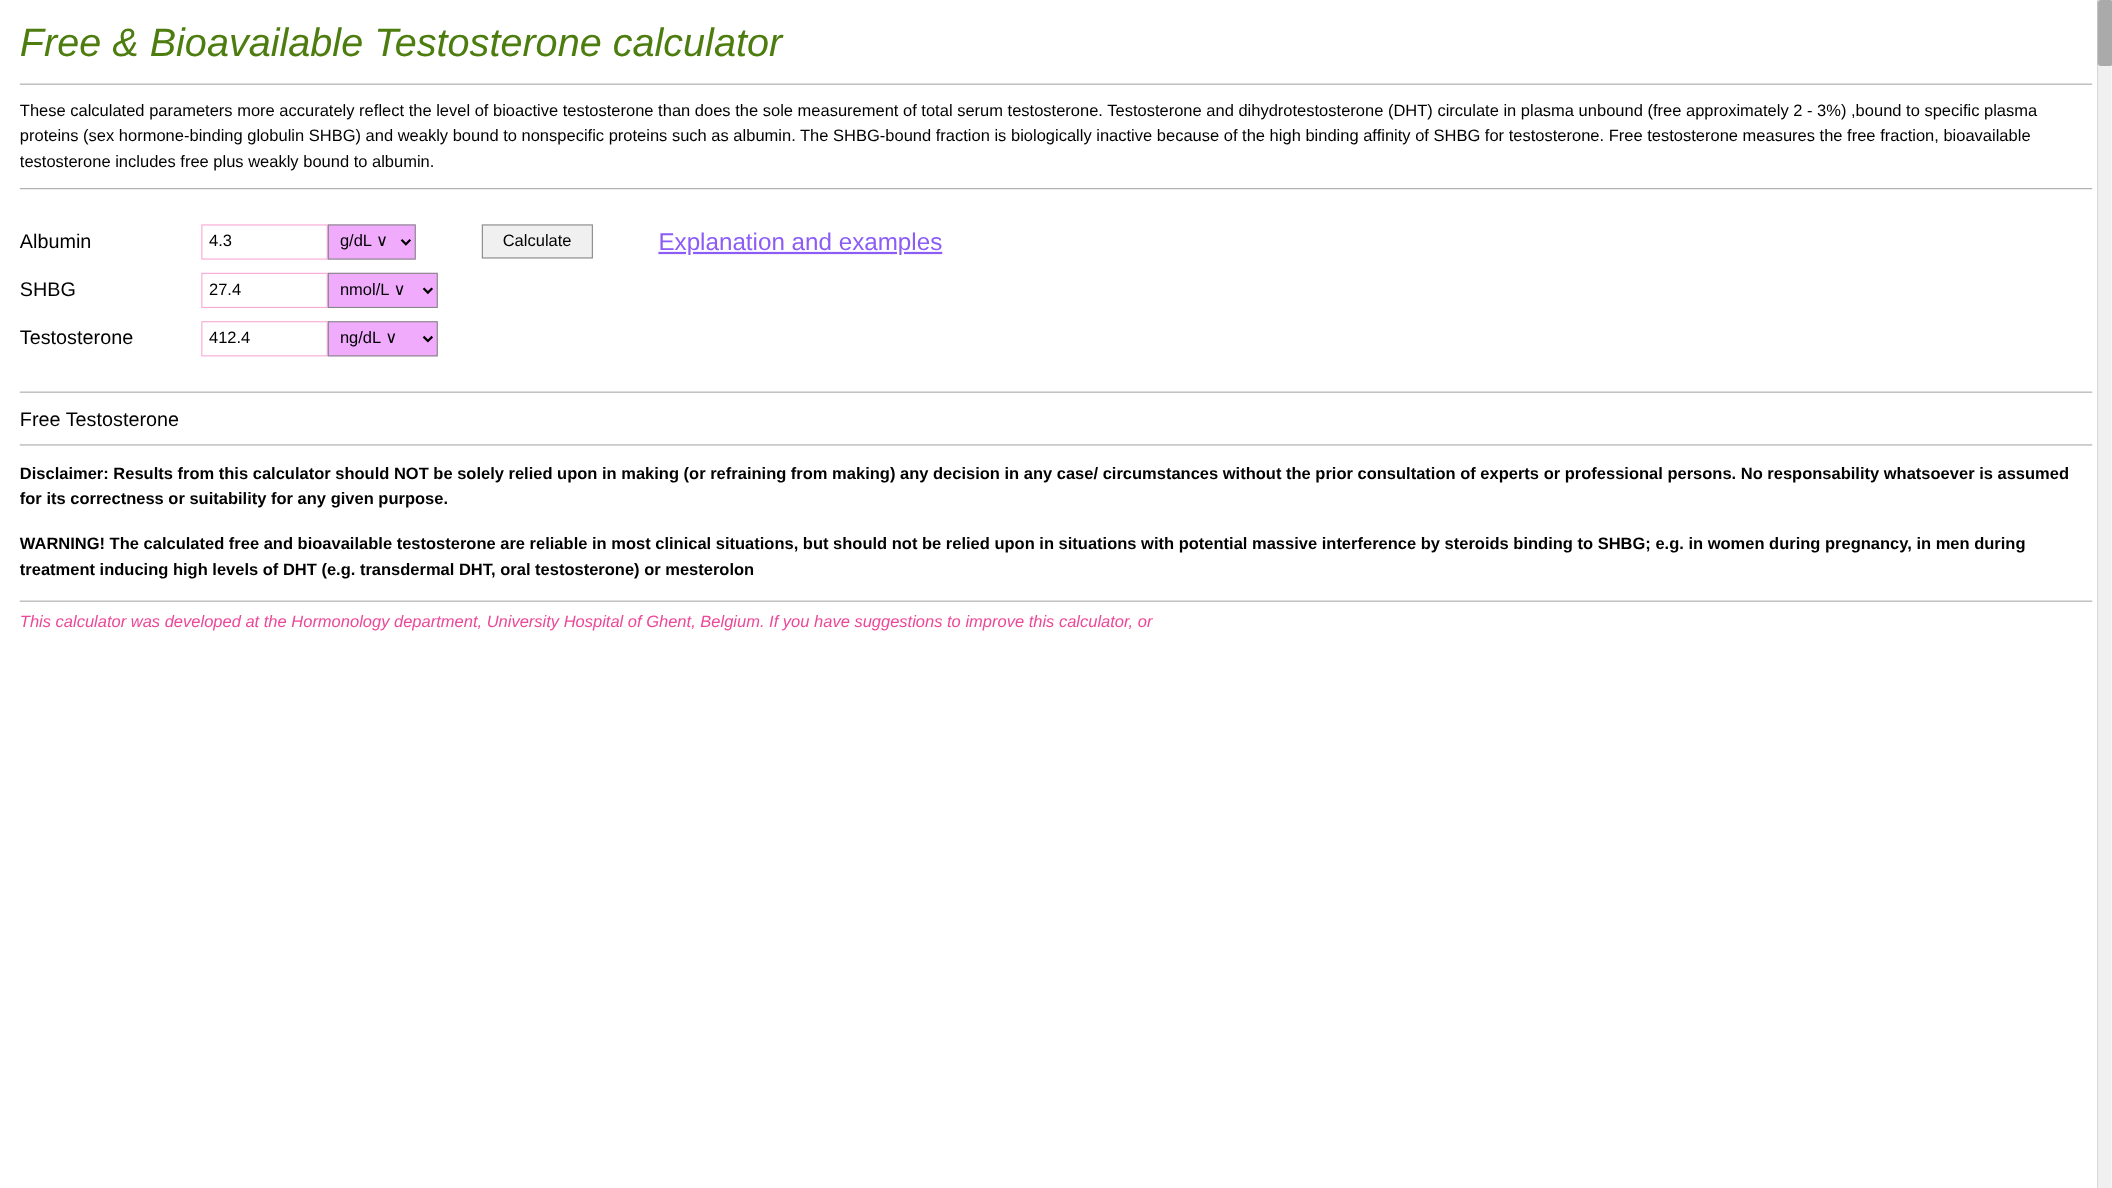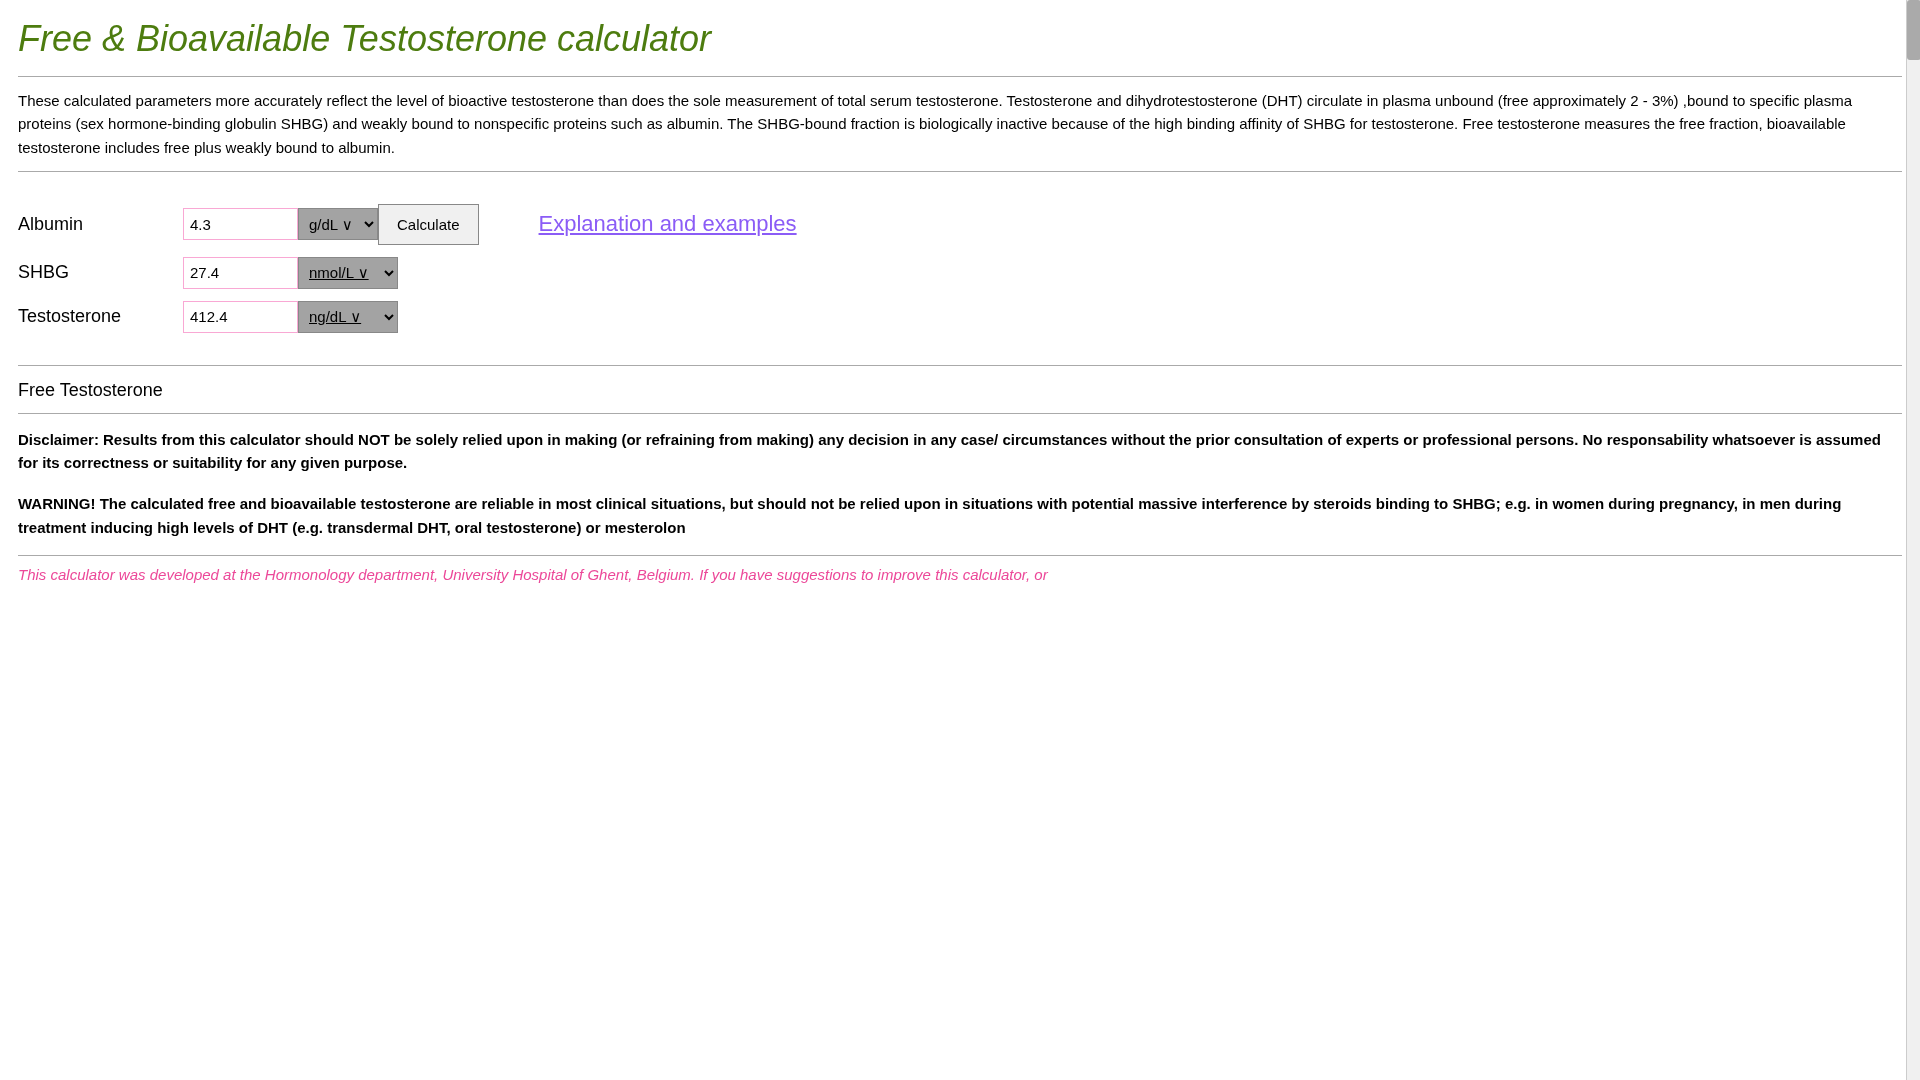--- a/index.html
+++ b/index.html
@@ -68,38 +68,38 @@
       border: 1px solid #f9a8d4;
       font-size: 15px;
       padding: 2px 6px;
       text-align: left;
     }
 
     .unit-select {
       height: 32px;
       font-size: 15px;
       border: 1px solid #888;
-      background: #a3a3a3;
+      background: #f0abfc;
       padding: 0 6px;
       cursor: pointer;
       min-width: 80px;
     }
 
     .unit-select-wide {
       min-width: 100px;
-      text-decoration: underline;
     }
 
     .calculate-btn {
-      height: 41px;
+      height: 31px;
       padding: 0 18px;
       font-size: 15px;
       background: #f0f0f0;
       border: 1px solid #888;
       cursor: pointer;
+      margin-left: 60px;
     }
 
     .explanation-link {
       color: #8b5cf6;
       text-decoration: underline;
       font-size: 22px;
       margin-left: 60px;
       cursor: pointer;
     }
 

